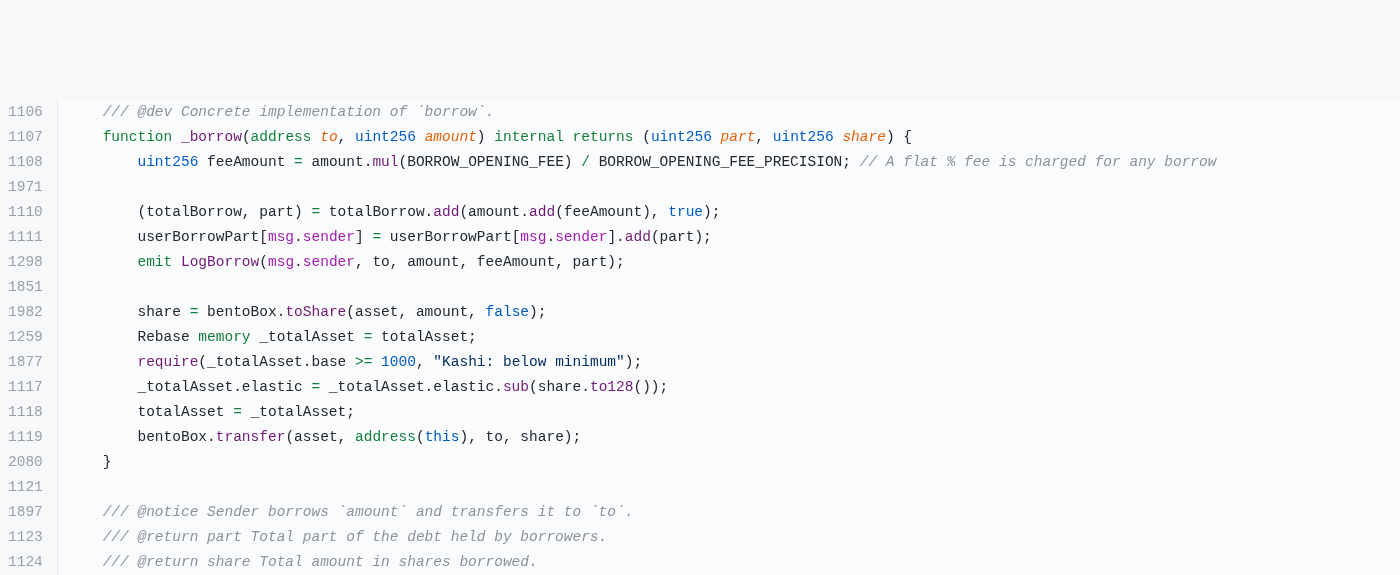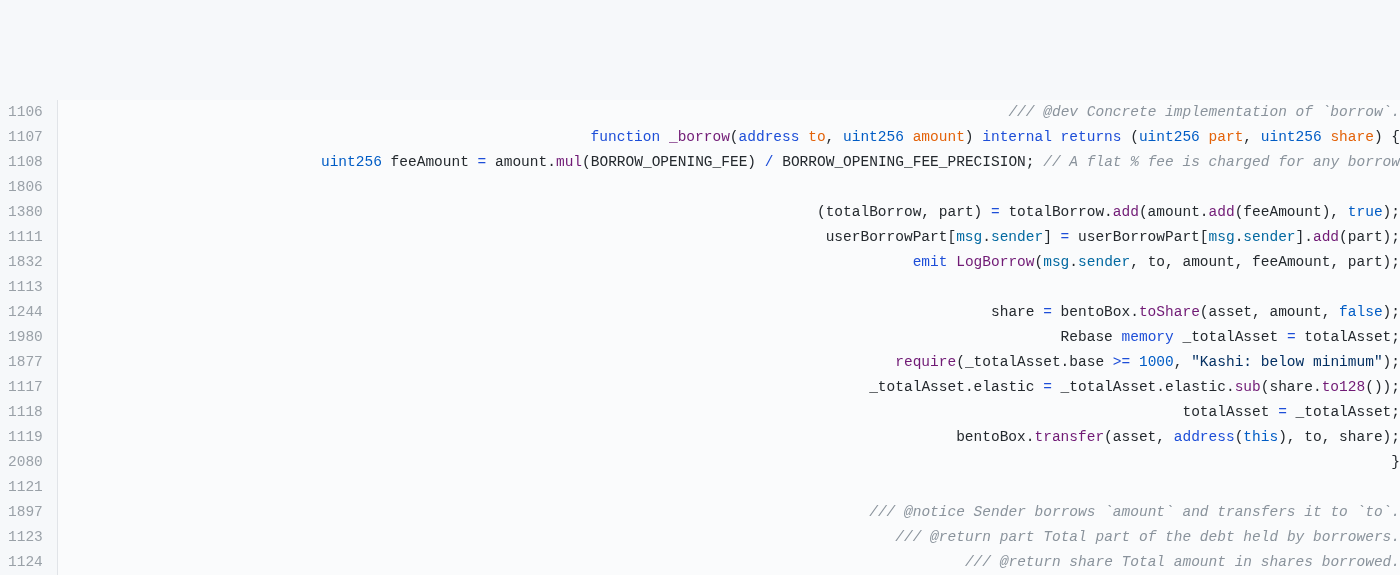--- a/index.html
+++ b/index.html
@@ -24,34 +24,34 @@
     user-select: none;
     border-right: 1px solid #e1e4e8;
     flex-shrink: 0;
   }
   .gutter div { height: 25px; }
   .code {
     background: #fafbfc;
     padding-left: 10px;
     flex: 1;
   }
-  .line { height: 25px; text-align: right; }
-  .kw { color: #1d4ed8; }         
+  .line { height: 25px; }
+  .kw { color: #15803d; }         
   .type { color: #005cc5; }       
   .fn { color: #701a75; }         
   .id { color: #24292e; }         
   .cm { color: #8a939c; font-style: italic; } 
   .str { color: #032f62; }        
-  .builtin { color: #0369a1; }    
-  .param { color: #e36209; }
+  .builtin { color: #a21caf; }    
+  .param { color: #e36209; font-style: italic; }
 </style>
 </head>
 <body>
 
 
 
 <div class="code-container">
-  <div class="gutter" id="gutter"><div>1106</div><div>1107</div><div>1108</div><div>1806</div><div>1380</div><div>1111</div><div>1832</div><div>1113</div><div>1244</div><div>1980</div><div>1877</div><div>1117</div><div>1118</div><div>1119</div><div>2080</div><div>1121</div><div>1897</div><div>1123</div><div>1124</div></div>
+  <div class="gutter" id="gutter"><div>1106</div><div>1107</div><div>1108</div><div>1971</div><div>1110</div><div>1111</div><div>1298</div><div>1851</div><div>1982</div><div>1259</div><div>1877</div><div>1117</div><div>1118</div><div>1119</div><div>2080</div><div>1121</div><div>1897</div><div>1123</div><div>1124</div></div>
   <div class="code" id="code"><div class="line"><span class="id">    </span><span class="cm">/// @dev Concrete implementation of `borrow`.</span></div><div class="line"><span class="id">    </span><span class="kw">function</span><span class="id"> </span><span class="fn">_borrow</span><span class="id">(</span><span class="kw">address</span><span class="id"> </span><span class="param">to</span><span class="id">, </span><span class="type">uint256</span><span class="id"> </span><span class="param">amount</span><span class="id">) </span><span class="kw">internal</span><span class="id"> </span><span class="kw">returns</span><span class="id"> </span><span class="id">(</span><span class="type">uint256</span><span class="id"> </span><span class="param">part</span><span class="id">, </span><span class="type">uint256</span><span class="id"> </span><span class="param">share</span><span class="id">) {</span></div><div class="line"><span class="id">        </span><span class="type">uint256</span><span class="id"> </span><span class="id">feeAmount </span><span class="kw">=</span><span class="id"> amount.</span><span class="fn">mul</span><span class="id">(BORROW_OPENING_FEE) </span><span class="kw">/</span><span class="id"> BORROW_OPENING_FEE_PRECISION; </span><span class="cm">// A flat % fee is charged for any borrow</span></div><div class="line">&nbsp;</div><div class="line"><span class="id">        </span><span class="id">(totalBorrow, part) </span><span class="kw">=</span><span class="id"> totalBorrow.</span><span class="fn">add</span><span class="id">(amount.</span><span class="fn">add</span><span class="id">(feeAmount), </span><span class="type">true</span><span class="id">);</span></div><div class="line"><span class="id">        </span><span class="id">userBorrowPart[</span><span class="builtin">msg</span><span class="id">.</span><span class="builtin">sender</span><span class="id">] </span><span class="kw">=</span><span class="id"> userBorrowPart[</span><span class="builtin">msg</span><span class="id">.</span><span class="builtin">sender</span><span class="id">].</span><span class="fn">add</span><span class="id">(part);</span></div><div class="line"><span class="id">        </span><span class="kw">emit</span><span class="id"> </span><span class="fn">LogBorrow</span><span class="id">(</span><span class="builtin">msg</span><span class="id">.</span><span class="builtin">sender</span><span class="id">, to, amount, feeAmount, part);</span></div><div class="line">&nbsp;</div><div class="line"><span class="id">        </span><span class="id">share </span><span class="kw">=</span><span class="id"> bentoBox.</span><span class="fn">toShare</span><span class="id">(asset, amount, </span><span class="type">false</span><span class="id">);</span></div><div class="line"><span class="id">        </span><span class="id">Rebase </span><span class="kw">memory</span><span class="id"> _totalAsset </span><span class="kw">=</span><span class="id"> totalAsset;</span></div><div class="line"><span class="id">        </span><span class="fn">require</span><span class="id">(_totalAsset.base </span><span class="kw">&gt;=</span><span class="id"> </span><span class="type">1000</span><span class="id">, </span><span class="str">"Kashi: below minimum"</span><span class="id">);</span></div><div class="line"><span class="id">        </span><span class="id">_totalAsset.elastic </span><span class="kw">=</span><span class="id"> _totalAsset.elastic.</span><span class="fn">sub</span><span class="id">(share.</span><span class="fn">to128</span><span class="id">());</span></div><div class="line"><span class="id">        </span><span class="id">totalAsset </span><span class="kw">=</span><span class="id"> _totalAsset;</span></div><div class="line"><span class="id">        </span><span class="id">bentoBox.</span><span class="fn">transfer</span><span class="id">(asset, </span><span class="kw">address</span><span class="id">(</span><span class="type">this</span><span class="id">), to, share);</span></div><div class="line"><span class="id">    </span><span class="id">}</span></div><div class="line">&nbsp;</div><div class="line"><span class="id">    </span><span class="cm">/// @notice Sender borrows `amount` and transfers it to `to`.</span></div><div class="line"><span class="id">    </span><span class="cm">/// @return part Total part of the debt held by borrowers.</span></div><div class="line"><span class="id">    </span><span class="cm">/// @return share Total amount in shares borrowed.</span></div></div>
 </div>
 
 
 
 
 </body></html>

